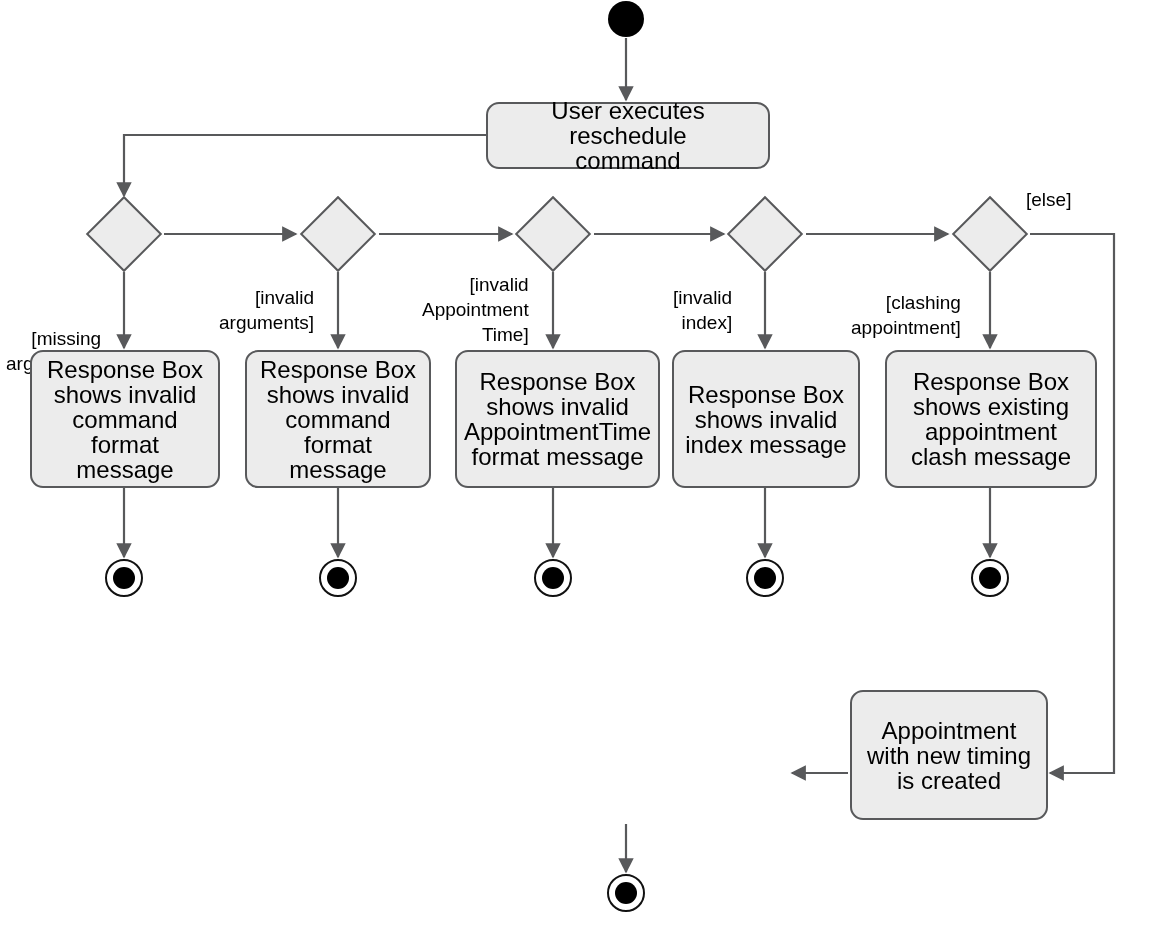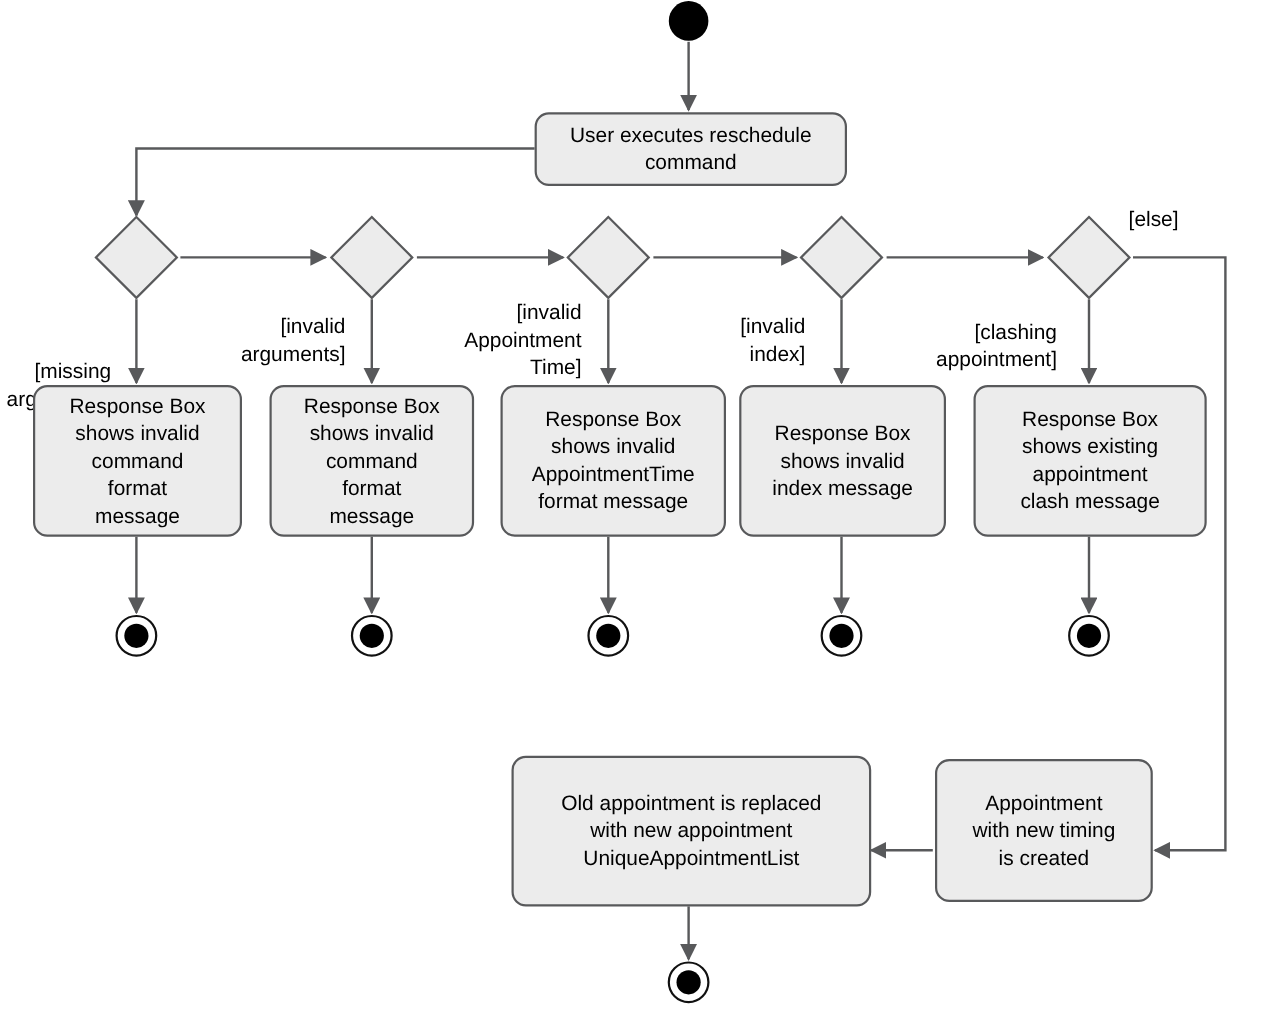--- a/index.html
+++ b/index.html
@@ -31,21 +31,21 @@
     display: flex;
     align-items: center;
     justify-content: center;
     text-align: center;
   }
   .activity {
     background: #ECECEC;
     border: 2px solid #58595B;
     border-radius: 13px;
     color: #000000;
-    font-size: 19px;
+    font-size: 24px;
     line-height: 25px;
     padding: 4px 8px;
     white-space: pre-line;
   }
   .diamond {
     background: #ECECEC;
     border: 2px solid #58595B;
     transform: rotate(45deg);
   }
   .start-node {
@@ -169,23 +169,20 @@
   <div class="node end-node" style="left:534px; top:559px; width:38px; height:38px;">
       <span class="inner"></span>
     </div>
   <div class="node end-node" style="left:746px; top:559px; width:38px; height:38px;">
       <span class="inner"></span>
     </div>
   <div class="node end-node" style="left:971px; top:559px; width:38px; height:38px;">
       <span class="inner"></span>
     </div>
 
-  <div class="node activity" style="left:465px; top:687px; width:327px; height:137px;">Old appointment is replaced
-with new appointment
-UniqueAppointmentList</div>
   <div class="node activity" style="left:850px; top:690px; width:198px; height:130px;">Appointment
 with new timing
 is created</div>
 
   <div class="node end-node" style="left:607px; top:874px; width:38px; height:38px;">
       <span class="inner"></span>
     </div>
 
 </div>
 

